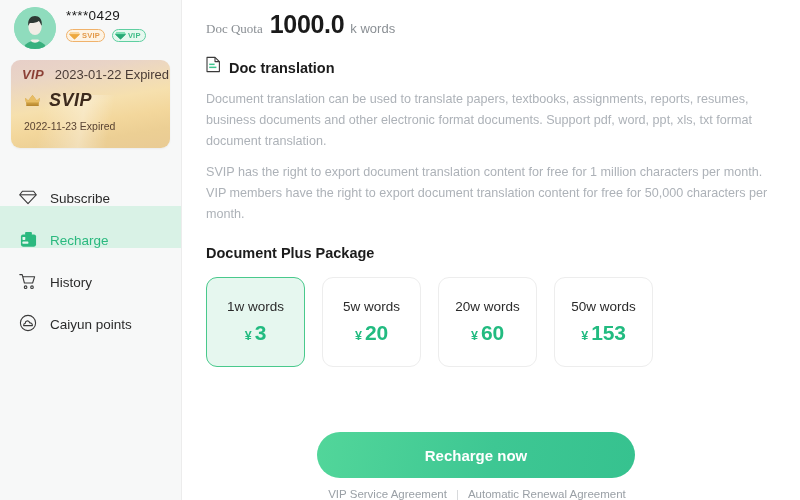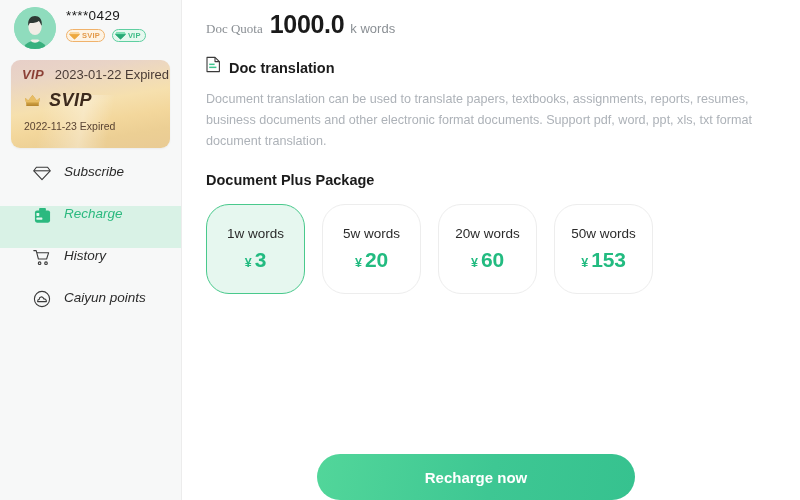--- a/index.html
+++ b/index.html
@@ -73,23 +73,23 @@
     color: #3d2a1c; letter-spacing: 0.5px; margin-left: 8px;
   }
   .svip-date {
     font-size: 10.5px; color: #5a4433;
     padding: 9px 0 0 13px; position: relative; z-index: 2;
   }
 
   
   .nav { margin-top: 16px; }
   .nav-item {
-    display: flex; align-items: flex-start;
-    height: 42px; padding-left: 33px; gap: 13px;
-    font-size: 13.5px; color: #2b2b2b; cursor: pointer; font-style: italic;
+    display: flex; align-items: flex-end;
+    height: 42px; padding-left: 19px; gap: 13px;
+    font-size: 13.5px; color: #2b2b2b; cursor: pointer;
   }
   .nav-item.active { background: #d9f2e6; color: #2bb97f; font-weight: normal; }
   .nav-icon { width: 18px; height: 18px; display: flex; align-items: center; justify-content: center; flex: 0 0 18px; }
 
   
   .main {
     flex: 1; height: 500px; padding: 10px 20px 0 24px;
     position: relative; overflow: hidden;
   }
   .quota-row { display: flex; align-items: baseline; height: 32px; }
@@ -104,21 +104,21 @@
   }
   .para {
     font-size: 12.6px; line-height: 21px; color: #adb2b8;
     margin-top: 13px; max-width: 580px;
   }
   .para.second { margin-top: 10px; }
 
   .pkg-title { font-size: 14.5px; font-weight: bold; color: #1c1c1c; margin-top: 20px; }
   .pkg-row { display: flex; gap: 17px; margin-top: 16px; }
   .pkg-card {
-    width: 99px; height: 90px; border-radius: 23px;
+    width: 99px; height: 90px; border-radius: 11px;
     border: 1px solid #ededed; background: #ffffff;
     display: flex; flex-direction: column; align-items: center; justify-content: center;
     cursor: pointer;
   }
   .pkg-card.selected { border: 1px solid #49c98c; background: #e6f7ef; }
   .pkg-words { font-size: 13.5px; color: #2b2b2b; }
   .pkg-price { margin-top: 7px; color: #22bb80; display: flex; align-items: baseline; }
   .pkg-cur { font-size: 12.5px; font-weight: bold; }
   .pkg-amt { font-size: 21px; font-weight: bold; margin-left: 3px; letter-spacing: -0.2px; }
 
@@ -255,20 +255,21 @@
           <path d="M1 1.4h8l4.4 4.2v10H1z" stroke="#3a3a3a" stroke-width="1.1" stroke-linejoin="round"></path>
           <path d="M9 1.4v4.2h4.4" stroke="#3a3a3a" stroke-width="1.1" stroke-linejoin="round"></path>
           <rect x="3.2" y="7.6" width="5.4" height="1.5" fill="#3fc48e"></rect>
           <rect x="3.2" y="10.6" width="7.2" height="1.5" fill="#3fc48e"></rect>
         </svg>
       </span>
       <span>Doc translation</span>
     </div>
 
     <p class="para">Document translation can be used to translate papers, textbooks, assignments, reports, resumes, business documents and other electronic format documents. Support pdf, word, ppt, xls, txt format document translation.</p>
+    <p class="para second">SVIP has the right to export document translation content for free for 1 million characters per month. VIP members have the right to export document translation content for free for 50,000 characters per month.</p>
 
     <div class="pkg-title">Document Plus Package</div>
 
     <div class="pkg-row">
 
       <div class="pkg-card selected">
         <div class="pkg-words">1w words</div>
         <div class="pkg-price">
           <span class="pkg-cur">¥</span>
           <span class="pkg-amt">3</span>
@@ -296,16 +297,21 @@
         <div class="pkg-price">
           <span class="pkg-cur">¥</span>
           <span class="pkg-amt">153</span>
         </div>
       </div>
 
     </div>
 
     <div class="cta-wrap">
       <button class="cta">Recharge now</button>
+      <div class="legal">
+        <a>VIP Service Agreement</a>
+        <span class="divider">|</span>
+        <a>Automatic Renewal Agreement</a>
+      </div>
     </div>
 
   </main>
 </div>
 
 </body></html>

